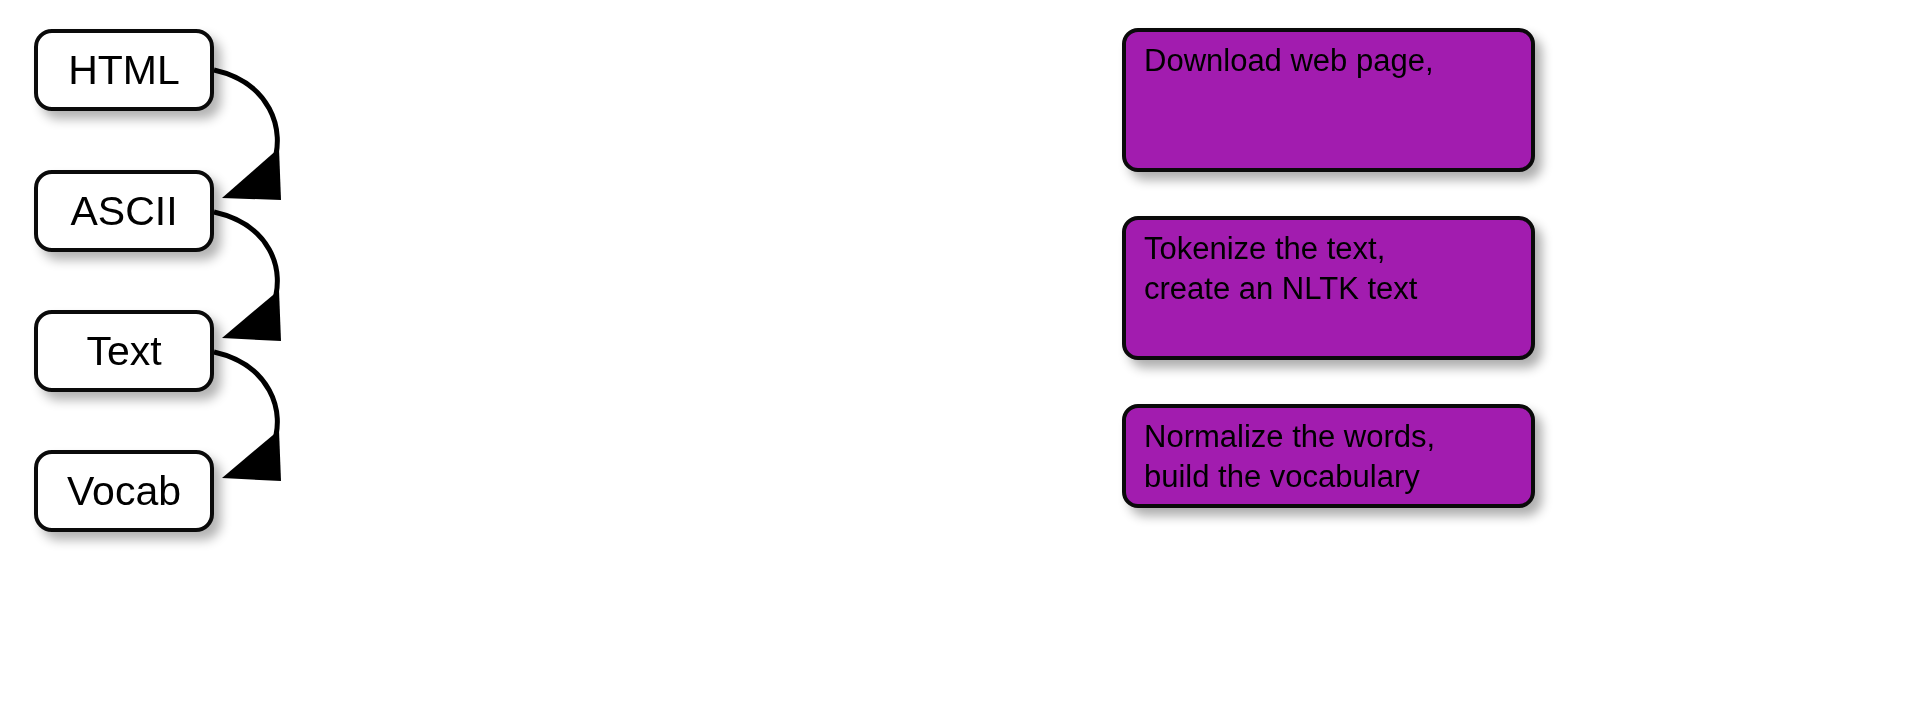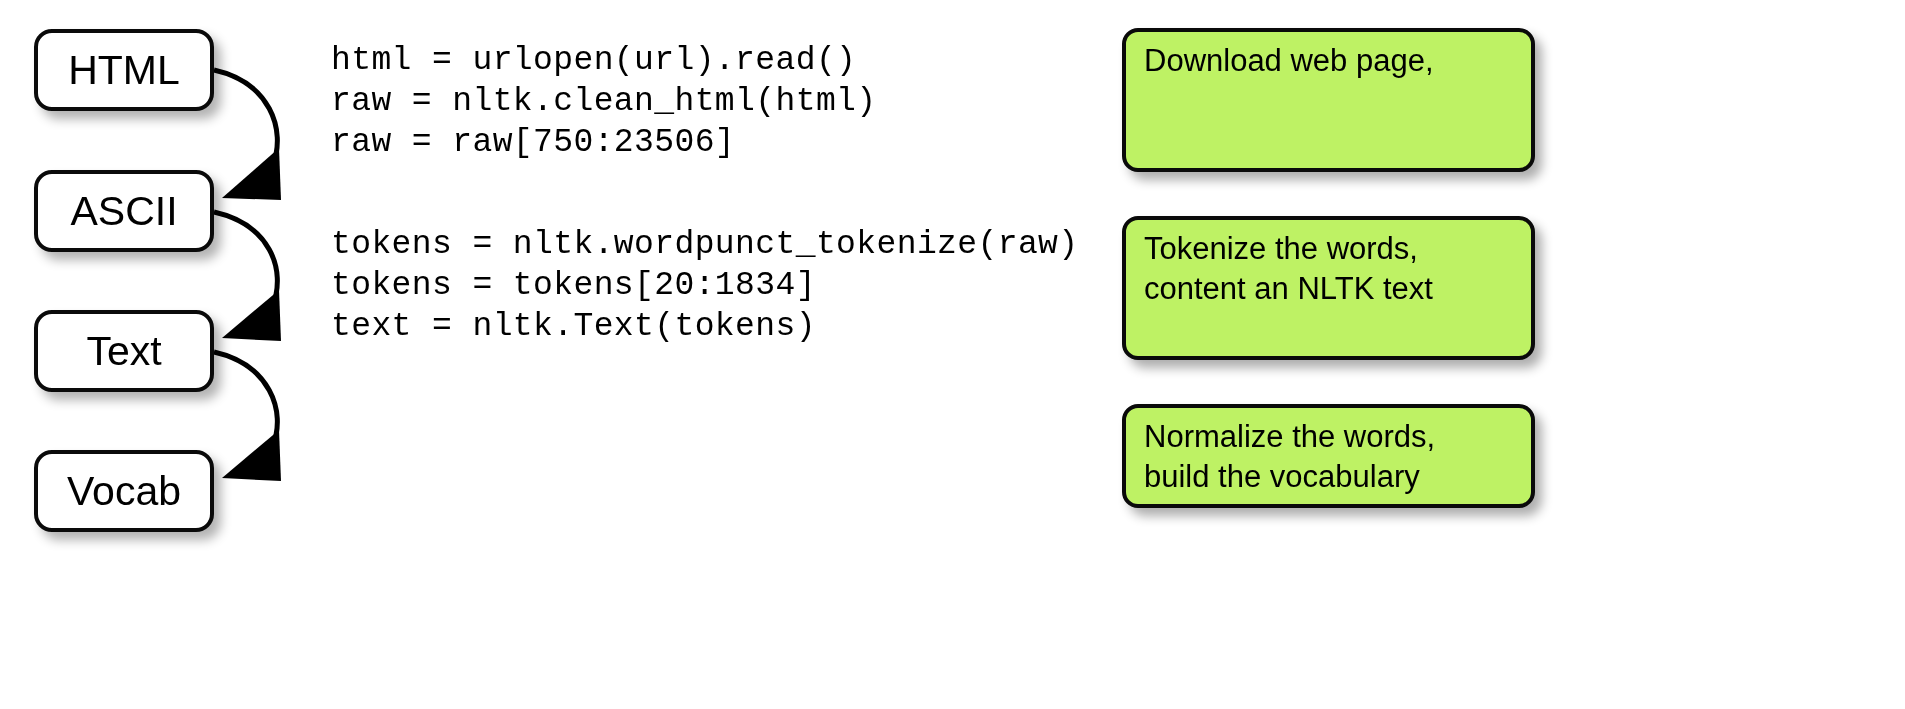--- a/index.html
+++ b/index.html
@@ -69,21 +69,21 @@
     font-family: "Liberation Sans", sans-serif;
     line-height: 1;
     letter-spacing: 0px;
   }
 
   
   .note-box {
     position: absolute;
     z-index: 4;
     box-sizing: border-box;
-    background: #bef264;
+    background: #a21caf;
     border: 4px solid #0a0a0a;
     border-radius: 16px;
     box-shadow: 7px 8px 11px rgba(0,0,0,0.32);
     padding: 9px 14px 9px 18px;
   }
   .note-box .note-line {
     font-size: 31px;
     line-height: 40px;
     color: #000000;
     white-space: nowrap;
@@ -143,40 +143,30 @@
   </div>
 
   <div class="flow-box" style="left:34px; top:450px; width:180px; height:82px;">
     <span>Vocab</span>
   </div>
 
   <div class="flow-box" style="left:34px; top:310px; width:180px; height:82px;">
     <span>Text</span>
   </div>
 
-  <div class="code-block" style="left:331px; top:40px;">
-    <div class="code-line">html = urlopen(url).read()</div>
-    <div class="code-line">raw = nltk.clean_html(html)</div>
-    <div class="code-line">raw = raw[750:23506]</div>
-  </div>
 
-  <div class="code-block" style="left:331px; top:224px;">
-    <div class="code-line">tokens = nltk.wordpunct_tokenize(raw)</div>
-    <div class="code-line">tokens = tokens[20:1834]</div>
-    <div class="code-line">text = nltk.Text(tokens)</div>
-  </div>
 
 
   <div class="note-box" style="left:1122px; top:28px; width:413px; height:144px;">
     <div class="note-line">Download web page,</div>
   </div>
 
   <div class="note-box" style="left:1122px; top:216px; width:413px; height:144px;">
-    <div class="note-line">Tokenize the words,</div>
-    <div class="note-line">content an NLTK text</div>
+    <div class="note-line">Tokenize the text,</div>
+    <div class="note-line">create an NLTK text</div>
   </div>
 
   <div class="note-box" style="left:1122px; top:404px; width:413px; height:104px;">
     <div class="note-line">Normalize the words,</div>
     <div class="note-line">build the vocabulary</div>
   </div>
 
 </div>
 
 </body></html>

